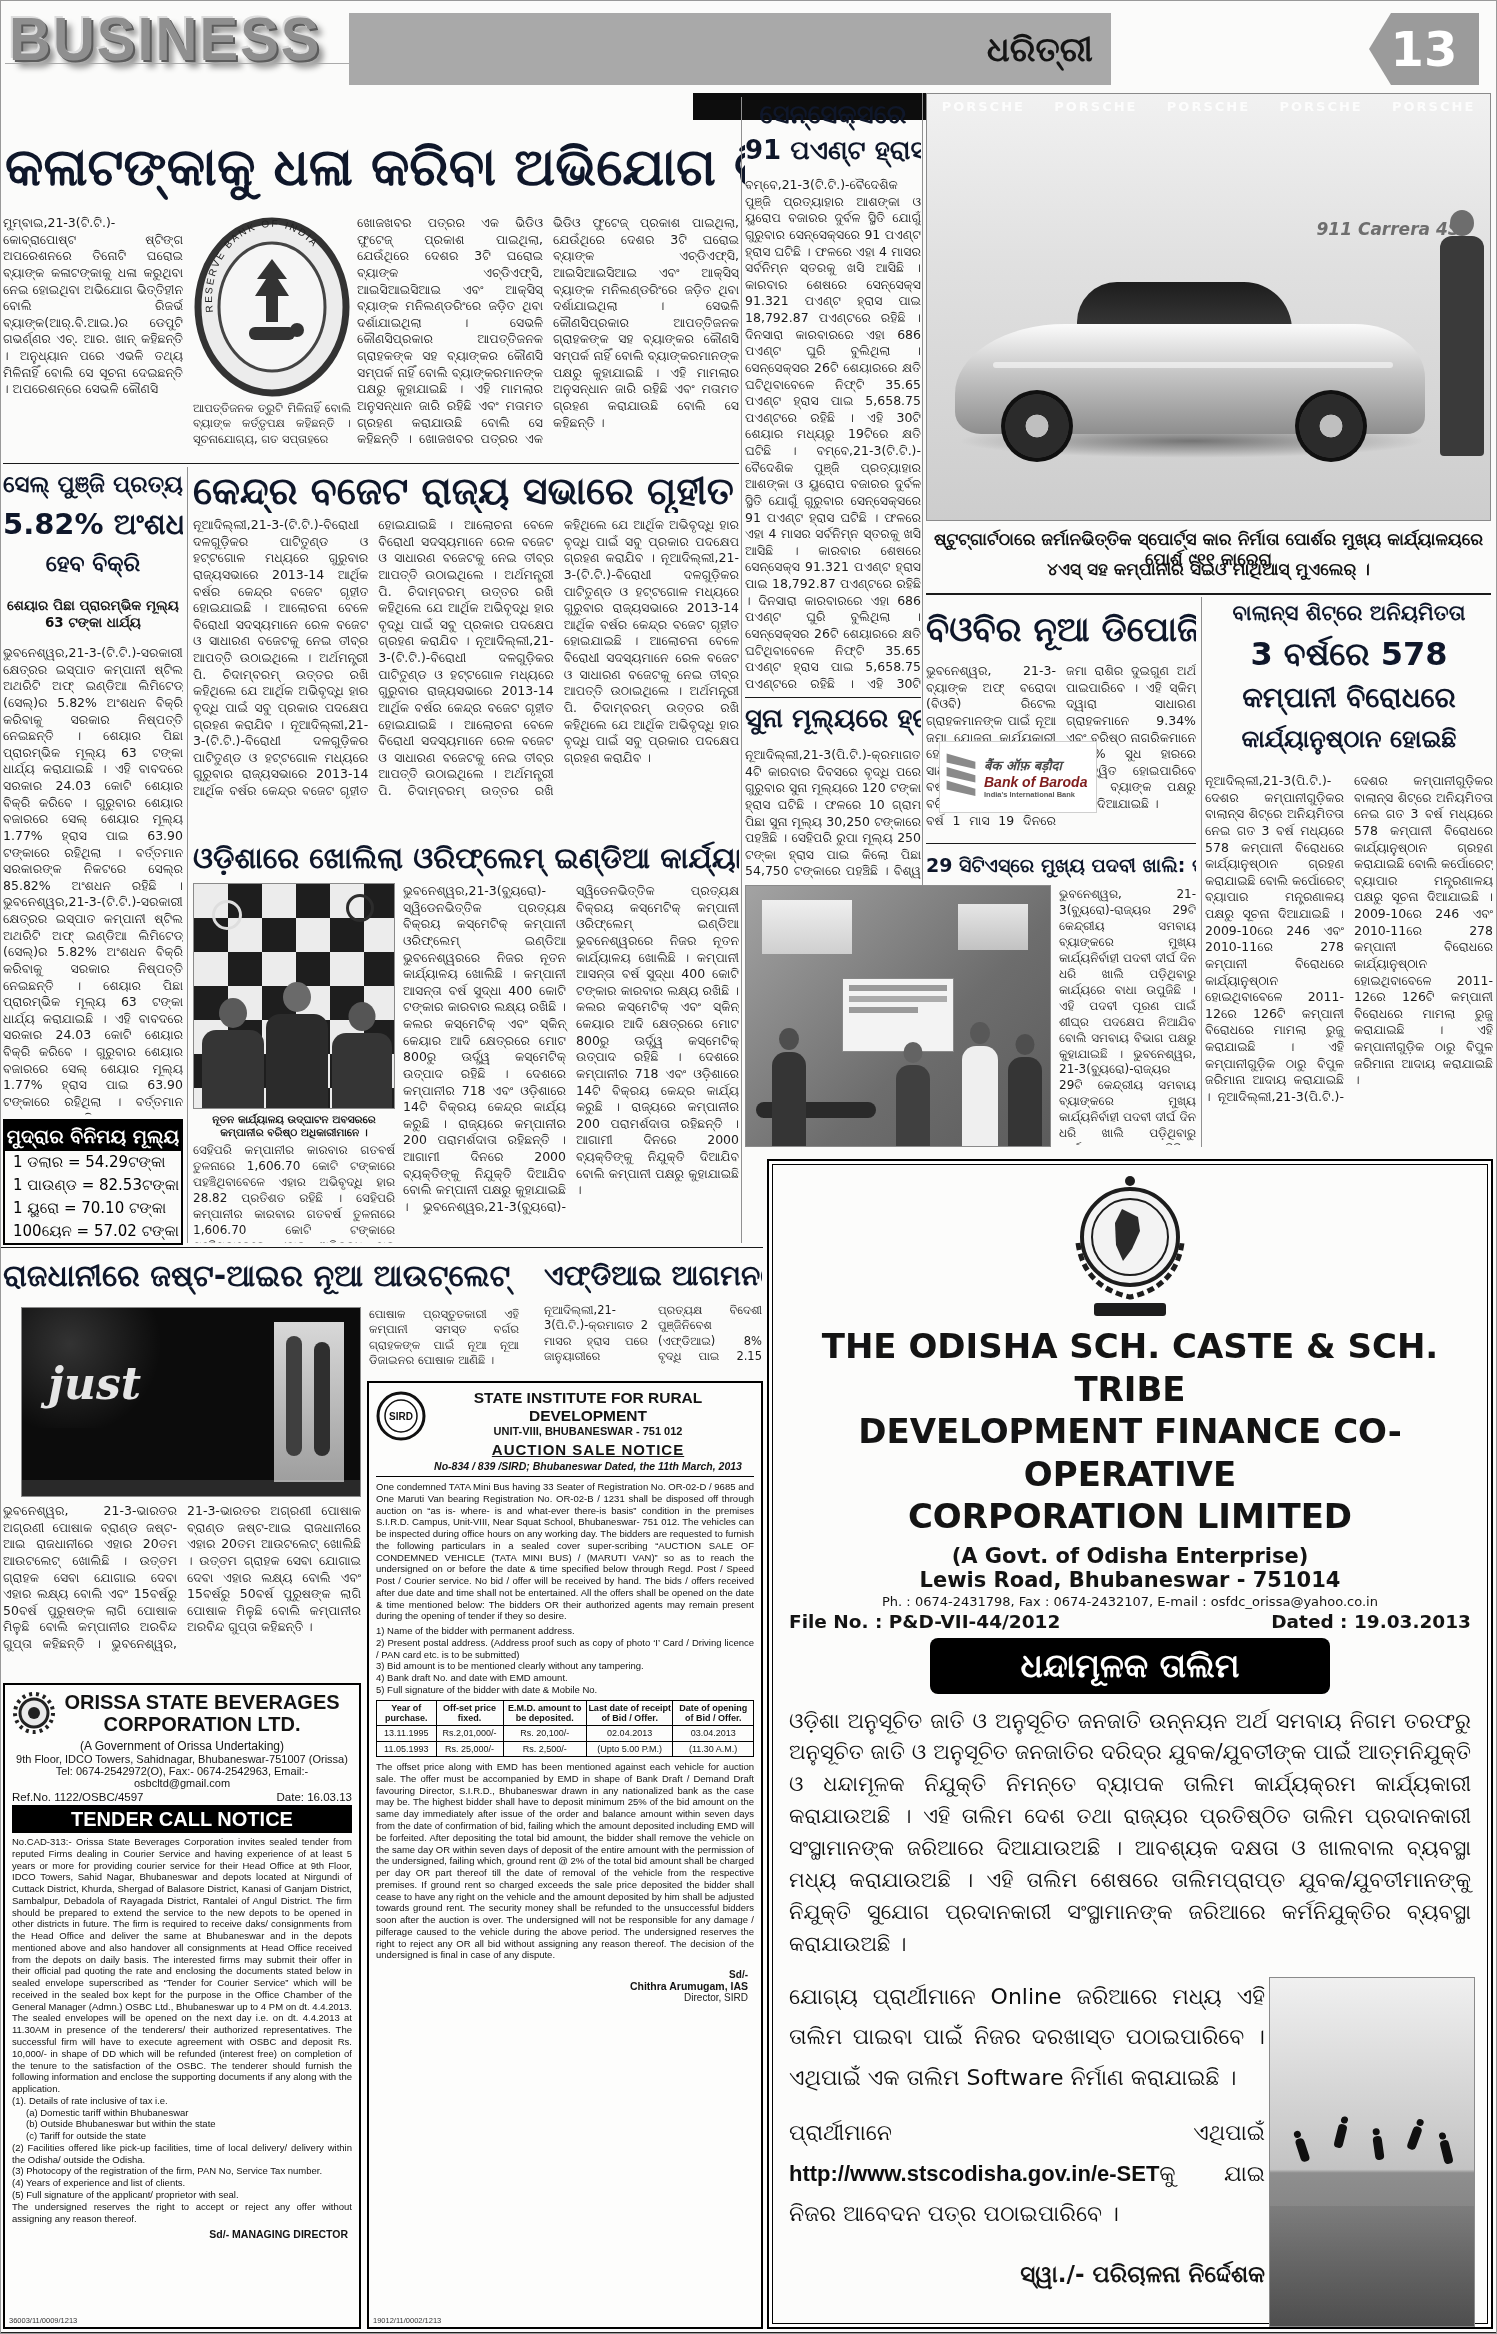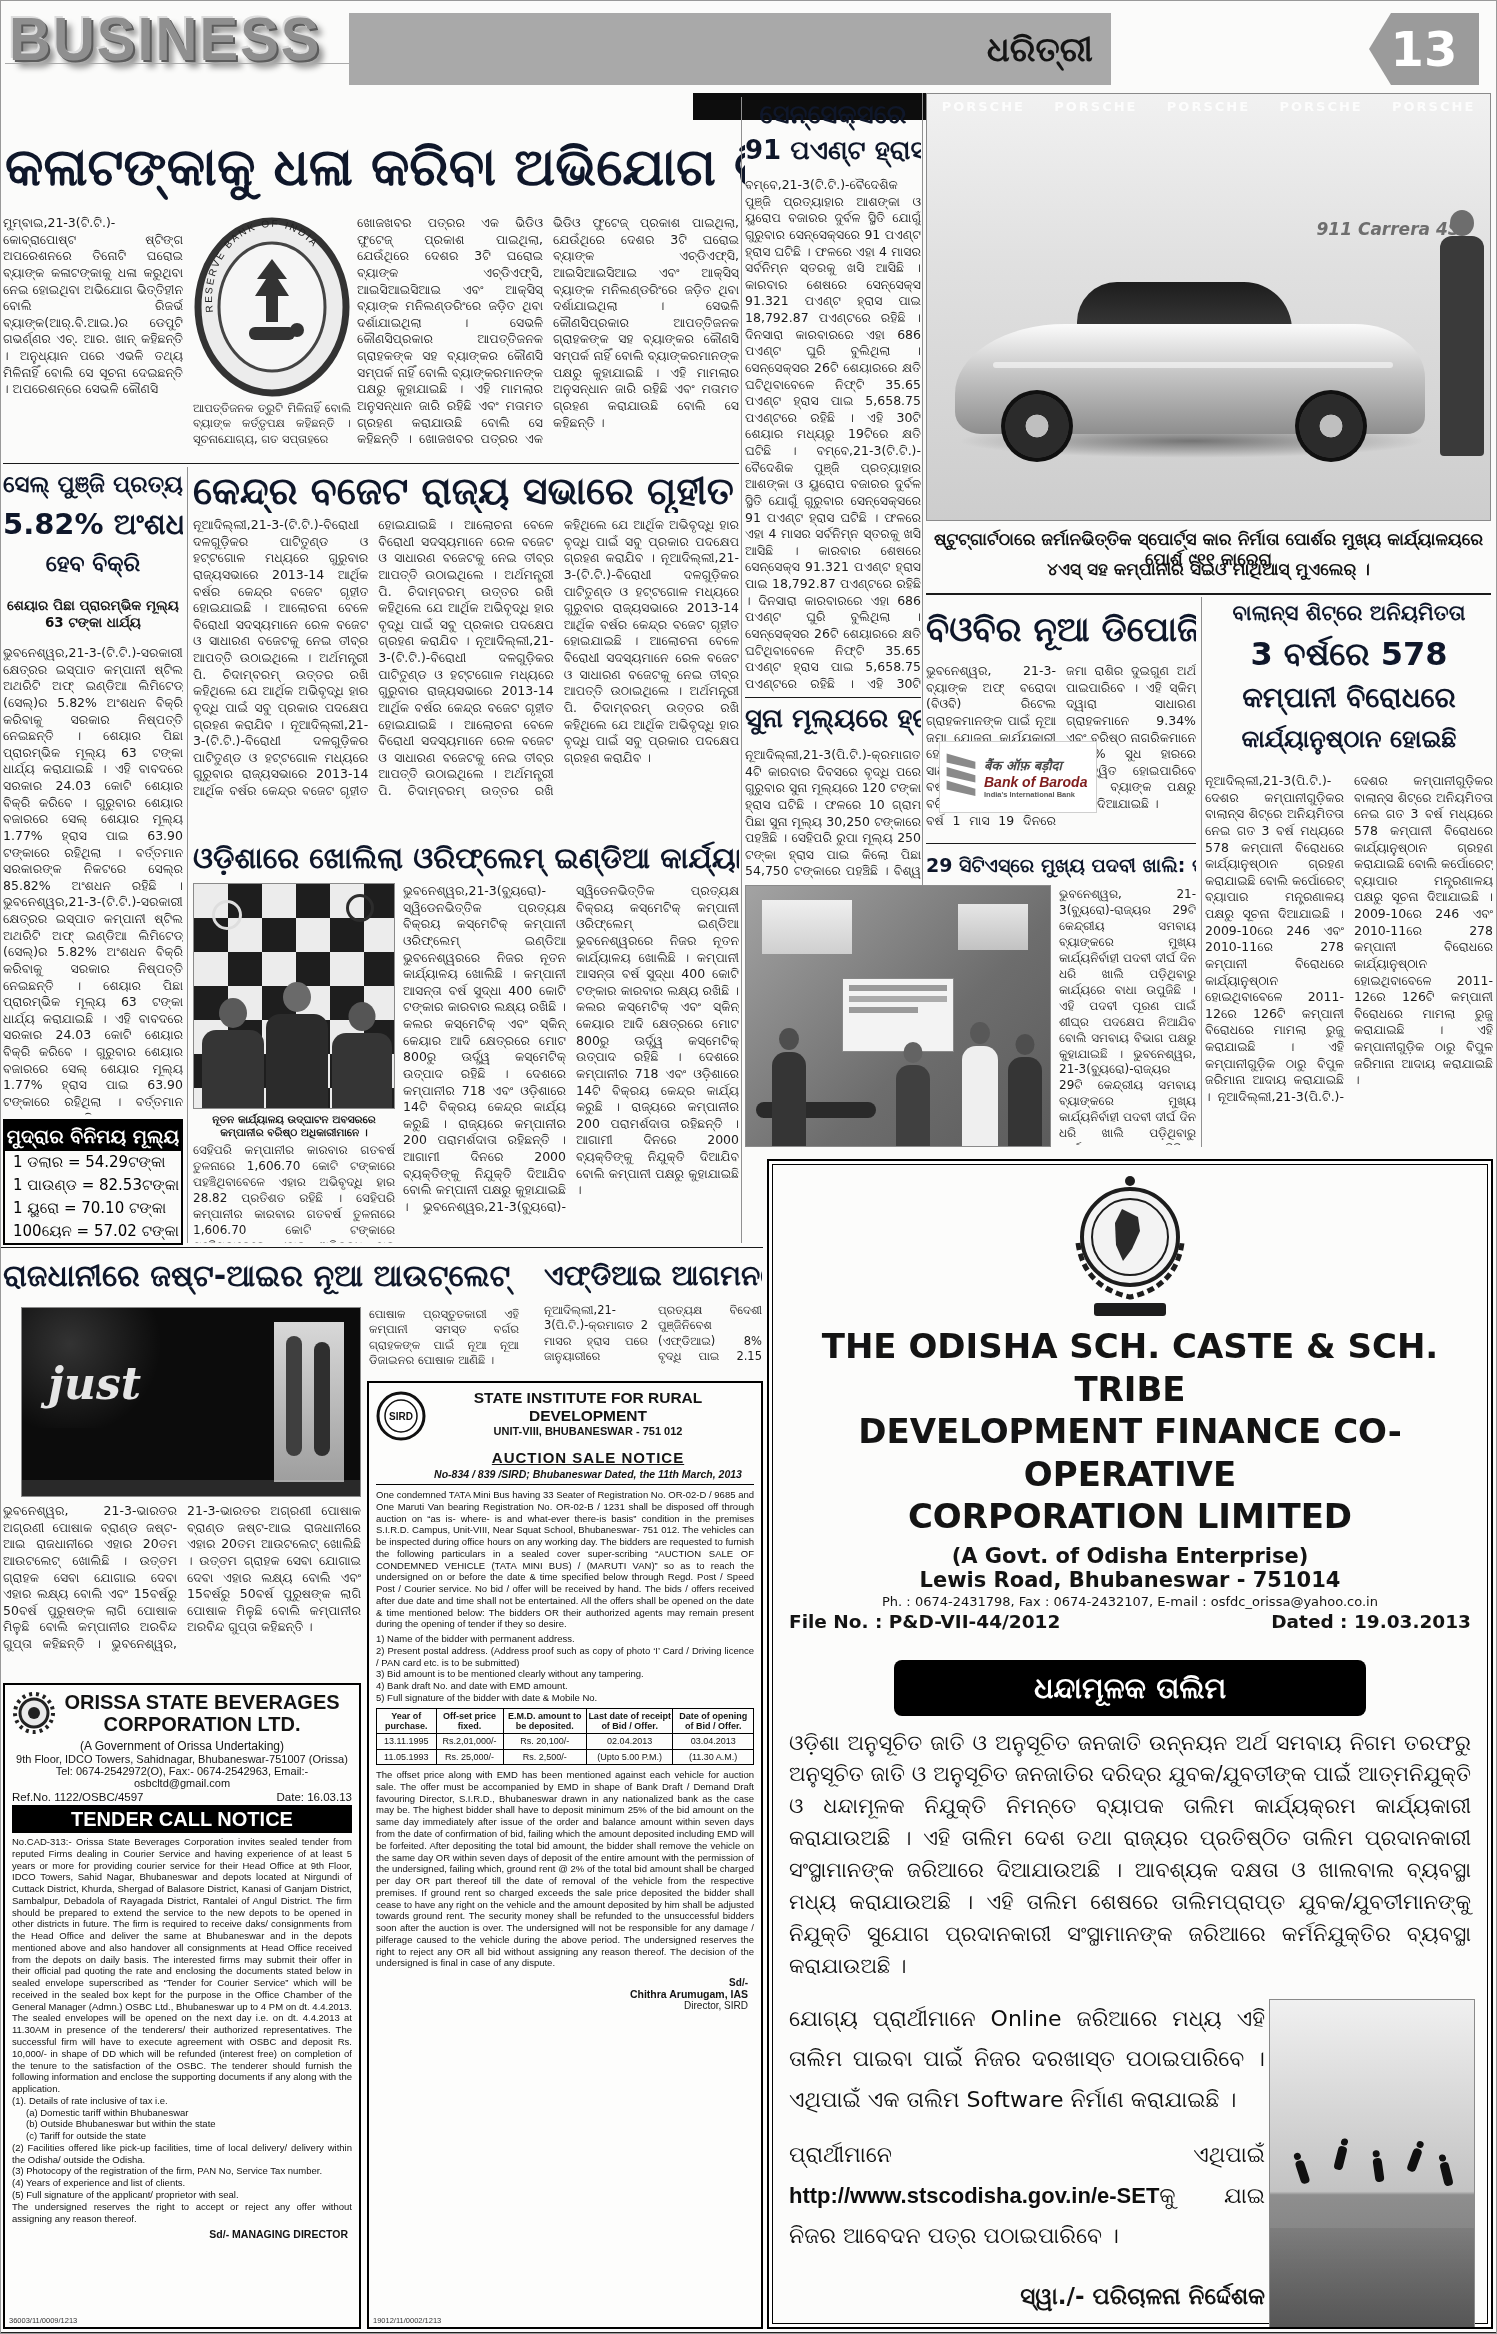--- a/index.html
+++ b/index.html
@@ -226,21 +226,21 @@
   <div class="nbox en" style="left:366px;top:1380px;width:396px;height:948px">
     <div style="position:relative;min-height:56px">
       <svg width="50" height="50" viewBox="0 0 50 50" style="position:absolute;left:0;top:2px">
         <circle cx="25" cy="25" r="23" fill="#fff" stroke="#111" stroke-width="3"></circle>
         <circle cx="25" cy="25" r="16" fill="none" stroke="#111" stroke-width="1.5"></circle>
         <text x="25" y="29" font-size="10" font-weight="bold" text-anchor="middle" fill="#111">SIRD</text>
       </svg>
       <div class="ctr" style="padding-left:46px">
         <div style="font-size:15.5px;font-weight:bold">STATE INSTITUTE FOR RURAL DEVELOPMENT</div>
         <div style="font-size:11px;font-weight:bold">UNIT-VIII, BHUBANESWAR - 751 012</div>
-        <div style="font-size:15px;font-weight:bold;letter-spacing:1px;text-decoration:underline;margin-top:12px">AUCTION SALE NOTICE</div>
+        <div style="font-size:15px;font-weight:bold;letter-spacing:1px;text-decoration:underline;margin-top:4px">AUCTION SALE NOTICE</div>
         <div style="font-size:10.5px;font-weight:bold;font-style:italic;margin-top:2px">No-834 / 839 /SIRD; Bhubaneswar Dated, the 11th March, 2013</div>
       </div>
     </div>
     <div style="border-top:1px solid #000;margin:4px 0"></div>
     <div class="nbody">One condemned TATA Mini Bus having 33 Seater of Registration No. OR-02-D / 9685 and One Maruti Van bearing Registration No. OR-02-B / 1231 shall be disposed off through auction on “as is- where- is and what-ever there-is basis” condition in the premises S.I.R.D. Campus, Unit-VIII, Near Squat School, Bhubaneswar- 751 012. The vehicles can be inspected during office hours on any working day. The bidders are requested to furnish the following particulars in a sealed cover super-scribing “AUCTION SALE OF CONDEMNED VEHICLE (TATA MINI BUS) / (MARUTI VAN)” so as to reach the undersigned on or before the date &amp; time specified below through Regd. Post / Speed Post / Courier service. No bid / offer will be received by hand. The bids / offers received after due date and time shall not be entertained. All the offers shall be opened on the date &amp; time mentioned below: The bidders OR their authorized agents may remain present during the opening of tender if they so desire.</div>
     <div class="nbody" style="margin-top:3px">1)  Name of the bidder with permanent address.</div>
     <div class="nbody">2)  Present postal address. (Address proof such as copy of photo ‘I’ Card / Driving licence / PAN card etc. is to be submitted)</div>
     <div class="nbody">3)  Bid amount is to be mentioned clearly without any tampering.</div>
     <div class="nbody">4)  Bank draft No. and date with EMD amount.</div>
     <div class="nbody">5)  Full signature of the bidder with date &amp; Mobile No.</div>
@@ -326,21 +326,21 @@
     <div class="ctr" style="font-size:34px;font-weight:bold;line-height:1.25;margin-top:4px">THE ODISHA SCH. CASTE &amp; SCH. TRIBE</div>
     <div class="ctr" style="font-size:34px;font-weight:bold;line-height:1.25">DEVELOPMENT FINANCE CO-OPERATIVE</div>
     <div class="ctr" style="font-size:34px;font-weight:bold;line-height:1.25">CORPORATION LIMITED</div>
     <div class="ctr" style="font-size:21px;font-weight:bold;margin-top:6px">(A Govt. of Odisha Enterprise)</div>
     <div class="ctr" style="font-size:21px;font-weight:bold">Lewis Road, Bhubaneswar - 751014</div>
     <div class="ctr" style="font-size:13px;font-weight:normal;margin-top:2px">Ph. : 0674-2431798, Fax : 0674-2432107, E-mail : osfdc_orissa@yahoo.co.in</div>
     <div style="display:flex;justify-content:space-between;font-size:18.5px;font-weight:bold;padding:2px 6px 0 6px">
       <span>File No. : P&amp;D-VII-44/2012</span>
       <span>Dated : 19.03.2013</span>
     </div>
-    <div style="width:472px;margin:28px auto 12px auto;background:#000;color:#fff;font-size:29px;font-weight:bold;text-align:center;line-height:56px;border-radius:8px;white-space:nowrap;overflow:hidden">ଧନ୍ଦାମୂଳକ ତାଲିମ</div>
+    <div style="width:400px;margin:6px auto 12px auto;background:#000;color:#fff;font-size:33px;font-weight:bold;text-align:center;line-height:56px;border-radius:8px;white-space:nowrap;overflow:hidden">ଧନ୍ଦାମୂଳକ ତାଲିମ</div>
     <div class="ad-odia" style="padding:0 6px">ଓଡ଼ିଶା ଅନୁସୂଚିତ ଜାତି ଓ ଅନୁସୂଚିତ ଜନଜାତି ଉନ୍ନୟନ ଅର୍ଥ ସମବାୟ ନିଗମ ତରଫରୁ ଅନୁସୂଚିତ ଜାତି ଓ ଅନୁସୂଚିତ ଜନଜାତିର ଦରିଦ୍ର ଯୁବକ/ଯୁବତୀଙ୍କ ପାଇଁ ଆତ୍ମନିଯୁକ୍ତି ଓ ଧନ୍ଦାମୂଳକ ନିଯୁକ୍ତି ନିମନ୍ତେ ବ୍ୟାପକ ତାଲିମ କାର୍ଯ୍ୟକ୍ରମ କାର୍ଯ୍ୟକାରୀ କରାଯାଉଅଛି । ଏହି ତାଲିମ ଦେଶ ତଥା ରାଜ୍ୟର ପ୍ରତିଷ୍ଠିତ ତାଲିମ ପ୍ରଦାନକାରୀ ସଂସ୍ଥାମାନଙ୍କ ଜରିଆରେ ଦିଆଯାଉଅଛି । ଆବଶ୍ୟକ ଦକ୍ଷତା ଓ ଖାଲବାଲ ବ୍ୟବସ୍ଥା ମଧ୍ୟ କରାଯାଉଅଛି । ଏହି ତାଲିମ ଶେଷରେ ତାଲିମପ୍ରାପ୍ତ ଯୁବକ/ଯୁବତୀମାନଙ୍କୁ ନିଯୁକ୍ତି ସୁଯୋଗ ପ୍ରଦାନକାରୀ ସଂସ୍ଥାମାନଙ୍କ ଜରିଆରେ କର୍ମନିଯୁକ୍ତିର ବ୍ୟବସ୍ଥା କରାଯାଉଅଛି ।</div>
     <div style="position:relative;margin-top:16px;min-height:440px">
       <div class="photo" style="right:2px;top:0;width:206px;height:350px;background:linear-gradient(180deg,#f0f0f0,#c3c3c3 55%,#8e8e8e 56%,#707070)">
         <span class="jfig" style="left:28px;top:160px;transform:rotate(-18deg)"></span>
         <span class="jfig" style="left:66px;top:146px;transform:rotate(14deg)"></span>
         <span class="jfig" style="left:104px;top:158px;transform:rotate(-8deg)"></span>
         <span class="jfig" style="left:140px;top:148px;transform:rotate(20deg)"></span>
         <span class="jfig" style="left:172px;top:162px;transform:rotate(-14deg)"></span>
         <div style="position:absolute;left:0;bottom:0;width:100%;height:120px;background:linear-gradient(rgba(0,0,0,.08),rgba(0,0,0,.3))"></div>
       </div>

